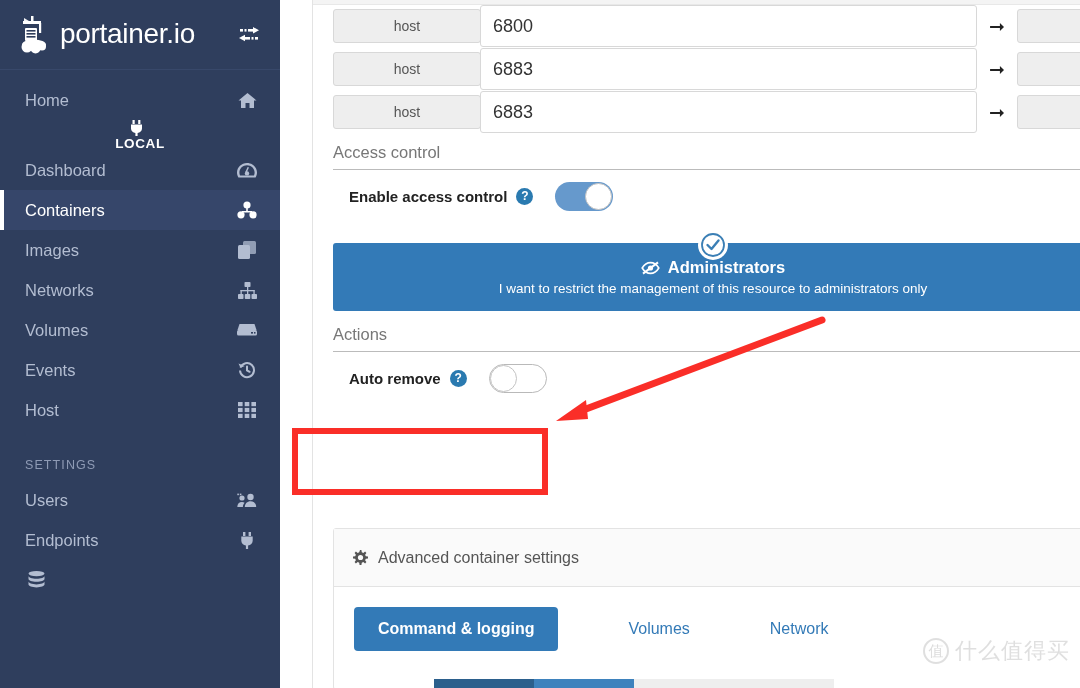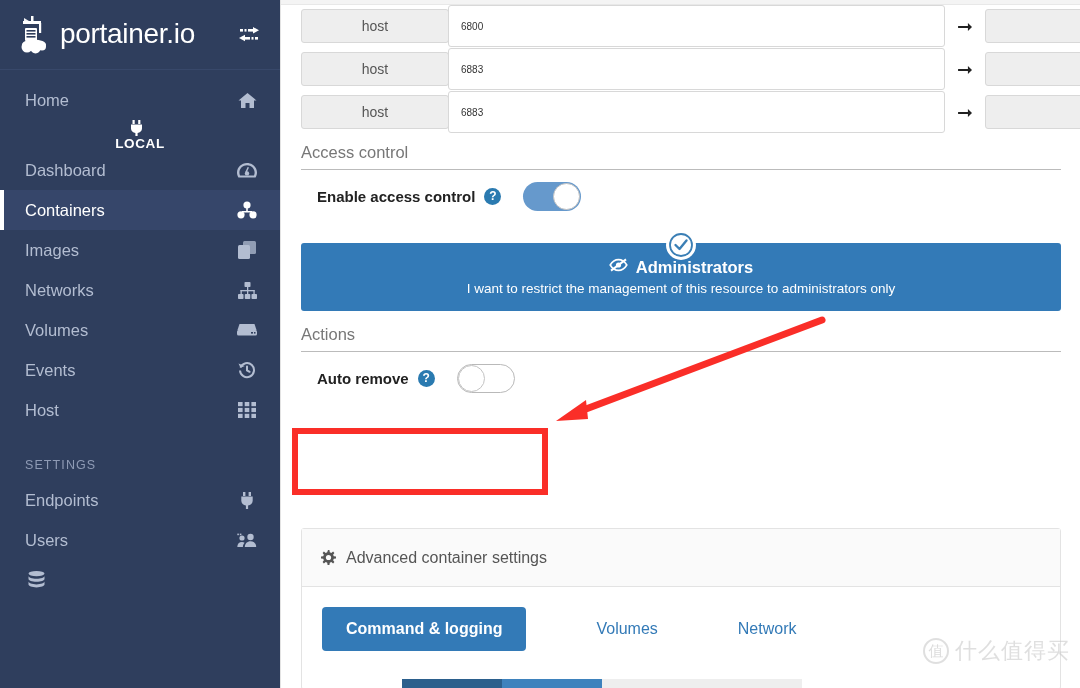--- a/index.html
+++ b/index.html
@@ -11,20 +11,21 @@
     font-family: "Liberation Sans", sans-serif;
     background: #ffffff;
   }
 
   #app {
     position: relative;
     width: 1080px;
     height: 688px;
     display: flex;
     overflow: hidden;
+    gap: 32px;
   }
 
   
   #sidebar {
     width: 280px;
     height: 688px;
     background: #2f3e5d;
     flex: 0 0 280px;
     position: relative;
     overflow: hidden;
@@ -170,21 +171,21 @@
     flex: 0 0 497px;
     width: 497px;
     height: 42px;
     background: #ffffff;
     border: 1px solid #d8d8d8;
     border-radius: 3px;
     display: flex;
     align-items: center;
     padding-left: 12px;
     color: #333333;
-    font-size: 10px;
+    font-size: 18px;
     margin-left: -1px;
   }
   .port-arrow {
     width: 40px;
     flex: 0 0 40px;
     text-align: center;
     color: #222222;
     font-size: 19px;
     line-height: 1;
   }
@@ -277,20 +278,21 @@
     display: flex;
     flex-direction: column;
     align-items: center;
     justify-content: center;
     cursor: pointer;
   }
   .access-title {
     font-size: 16.5px;
     font-weight: bold;
     display: flex;
+    align-items: center;
     margin-bottom: 4px;
   }
   .access-title .adm-ico { margin-right: 8px; display: flex; }
   .access-sub { font-size: 13.5px; }
   .access-check {
     position: absolute;
     left: 50%;
     top: 0px;
     transform: translateX(-50%);
     width: 30px; height: 30px;
@@ -584,40 +586,40 @@
             <rect x="13.4" y="11.8" width="4.6" height="4.2"></rect>
         </svg>
       </span>
     </div>
 
     <div class="nav-spacer-md"></div>
 
     <div class="nav-section-title">SETTINGS</div>
 
     <div class="nav-item">
-      <span class="nav-label">Endpoints</span>
-      <span class="nav-icon">
-        <svg width="14" height="17" viewBox="0 0 14 17" fill="currentColor">
-          <rect x="3" y="0" width="2.4" height="4"></rect>
-          <rect x="8.6" y="0" width="2.4" height="4"></rect>
-          <path d="M1.3 4.6 L12.7 4.6 L12.7 8.8 C12.7 11.4 10.6 13.2 8.1 13.4 L8.1 17 L5.9 17 L5.9 13.4 C3.4 13.2 1.3 11.4 1.3 8.8 Z"></path>
-        </svg>
-      </span>
-    </div>
-
-    <div class="nav-item">
       <span class="nav-label">Users</span>
       <span class="nav-icon">
         <svg width="21" height="15" viewBox="0 0 21 15" fill="currentColor">
           <circle cx="13.5" cy="4" r="3.2"></circle>
           <path d="M7.8 14 C7.8 10.4 10.3 8.2 13.5 8.2 C16.7 8.2 19.2 10.4 19.2 14 Z"></path>
           <circle cx="5" cy="5" r="2.6"></circle>
           <path d="M0.3 14 C0.3 10.9 2.2 9 5 9 C6 9 6.9 9.25 7.6 9.7 C6.5 10.9 5.9 12.4 5.9 14 Z"></path>
           <rect x="0.3" y="0.6" width="1.6" height="1.6"></rect>
           <rect x="2.8" y="0.6" width="1.6" height="1.6"></rect>
+        </svg>
+      </span>
+    </div>
+
+    <div class="nav-item">
+      <span class="nav-label">Endpoints</span>
+      <span class="nav-icon">
+        <svg width="14" height="17" viewBox="0 0 14 17" fill="currentColor">
+          <rect x="3" y="0" width="2.4" height="4"></rect>
+          <rect x="8.6" y="0" width="2.4" height="4"></rect>
+          <path d="M1.3 4.6 L12.7 4.6 L12.7 8.8 C12.7 11.4 10.6 13.2 8.1 13.4 L8.1 17 L5.9 17 L5.9 13.4 C3.4 13.2 1.3 11.4 1.3 8.8 Z"></path>
         </svg>
       </span>
     </div>
 
     <div class="nav-item">
       <span class="nav-icon">
         <svg width="17" height="18" viewBox="0 0 17 18" fill="currentColor">
           <ellipse cx="8.5" cy="2.6" rx="8" ry="2.6"></ellipse>
           <path d="M0.5 5 C0.5 6.5 4 7.8 8.5 7.8 C13 7.8 16.5 6.5 16.5 5 L16.5 8 C16.5 9.5 13 10.8 8.5 10.8 C4 10.8 0.5 9.5 0.5 8 Z"></path>
           <path d="M0.5 10.6 C0.5 12.1 4 13.4 8.5 13.4 C13 13.4 16.5 12.1 16.5 10.6 L16.5 13.6 C16.5 15.1 13 16.4 8.5 16.4 C4 16.4 0.5 15.1 0.5 13.6 Z"></path>

